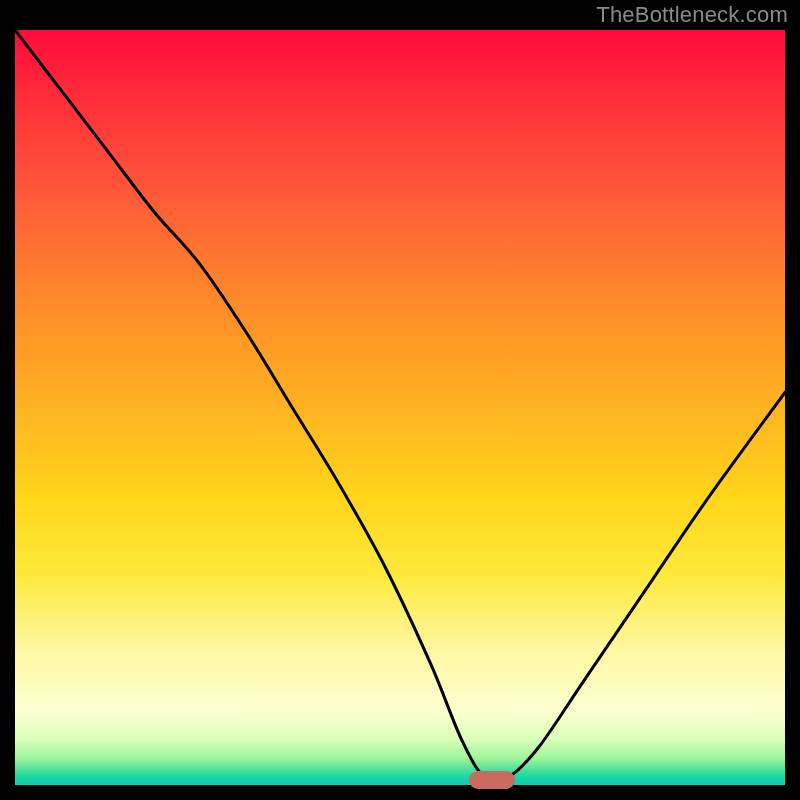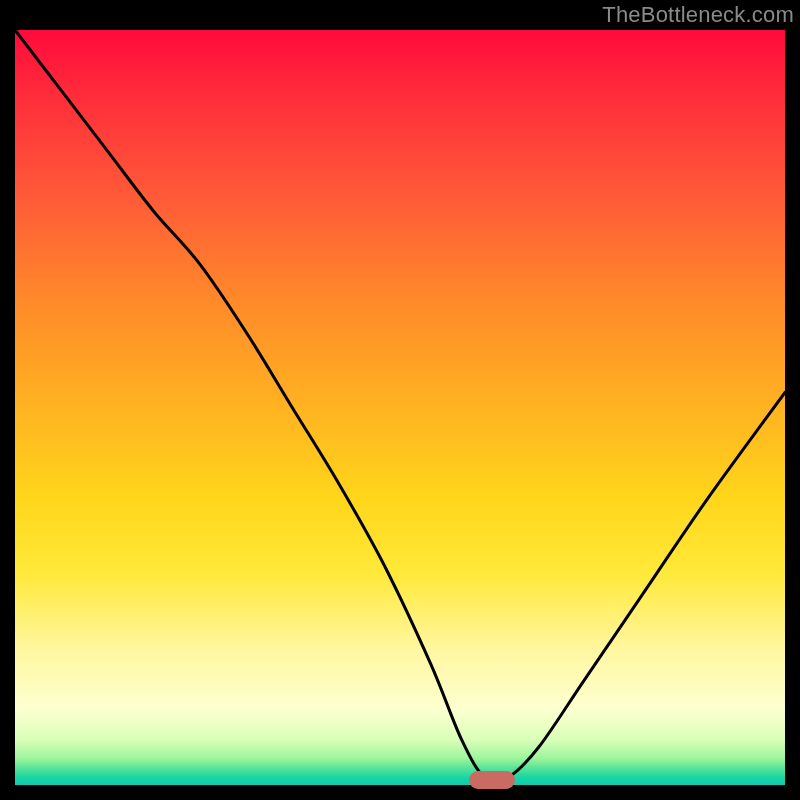--- a/index.html
+++ b/index.html
@@ -54,21 +54,21 @@
     position: absolute;
     width: 46px;
     height: 18px;
     border-radius: 9px;
     background: #c96b63;
     transform: translate(-50%, -50%);
   }
   .watermark {
     position: absolute;
     top: 2px;
-    right: 6px;
+    right: 12px;
     color: #8a8a8a;
     font-size: 22px;
     font-weight: 500;
     letter-spacing: 0.2px;
     user-select: none;
   }
 </style>
 </head>
 <body>
 

